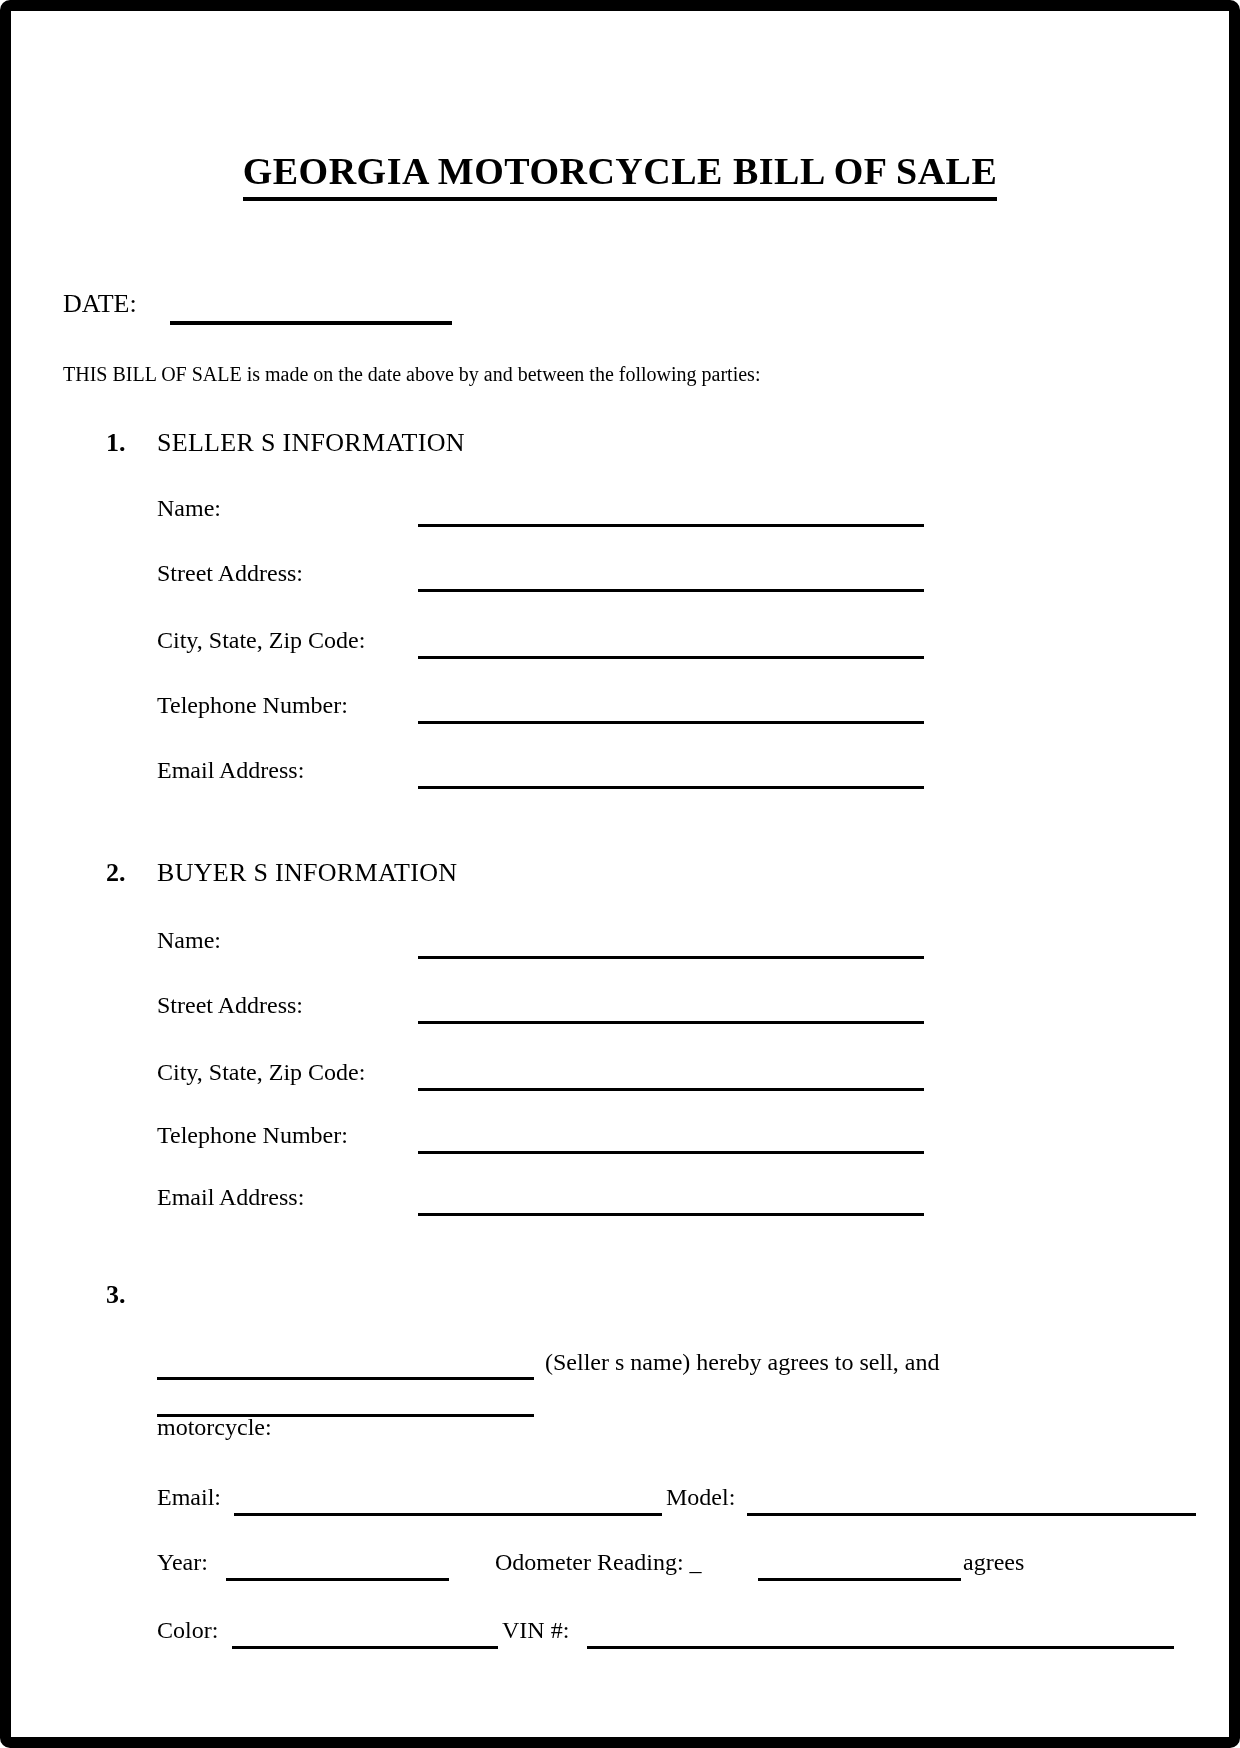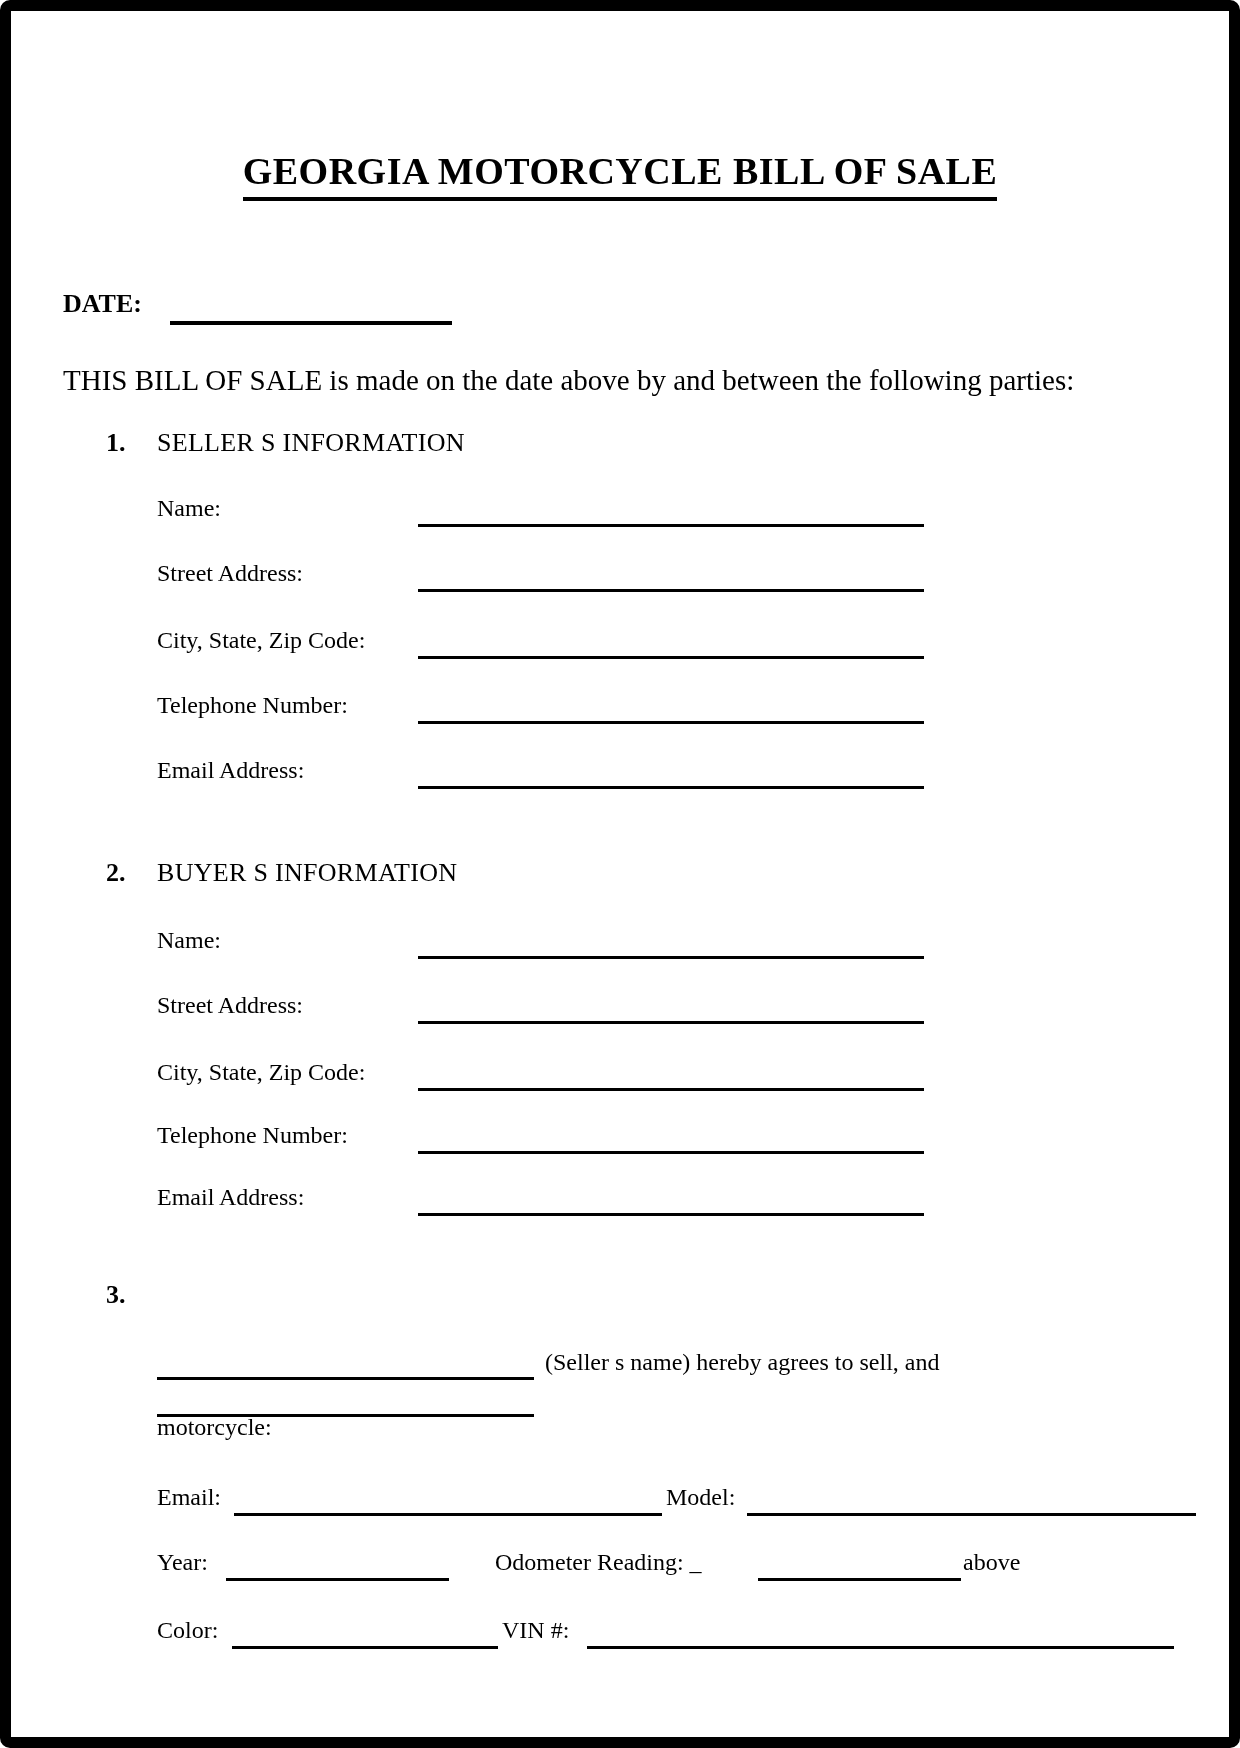--- a/index.html
+++ b/index.html
@@ -12,25 +12,25 @@
     position:absolute;inset:0;border:11px solid #000;border-radius:10px;
     pointer-events:none;box-sizing:border-box;
   }
   .titlewrap{position:absolute;left:0;right:0;top:150px;text-align:center;}
   .title{
     display:inline-block;font-weight:bold;font-size:38px;letter-spacing:.5px;
     border-bottom:4px solid #000;padding-bottom:3px;line-height:1.15;
   }
   .row{position:absolute;left:0;right:0;height:44px;}
   .lbl{position:absolute;top:0;font-size:24px;line-height:1.2;white-space:nowrap;}
-  .bold{font-weight:bold;}
+  .bold{font-weight:normal;}
   .num{position:absolute;left:106px;top:0;font-size:26px;font-weight:bold;}
   .head{position:absolute;left:157px;top:0;font-size:26px;font-weight:normal;letter-spacing:.3px;white-space:nowrap;}
   .rule{position:absolute;top:30px;height:0;border-bottom:3px solid #000;}
-  .para{position:absolute;left:63px;font-size:29px;line-height:1.25;white-space:nowrap;}
+  .para{position:absolute;left:63px;font-size:20px;line-height:1.25;white-space:nowrap;}
 </style>
 </head>
 <body>
 
 <div class="frame"></div>
 
 <div class="titlewrap">
   <span class="title">GEORGIA MOTORCYCLE BILL OF SALE</span>
 </div>
 
@@ -113,21 +113,21 @@
   <span class="rule" style="left:234px;width:428px"></span>
   <span class="lbl" style="left:666px">Model:</span>
   <span class="rule" style="left:747px;width:449px"></span>
 </div>
 
 <div class="row" style="top:1548px">
   <span class="lbl" style="left:157px">Year:</span>
   <span class="rule" style="left:226px;width:223px"></span>
   <span class="lbl" style="left:495px">Odometer Reading: _</span>
   <span class="rule" style="left:758px;width:203px"></span>
-  <span class="lbl" style="left:963px">above</span>
+  <span class="lbl" style="left:963px">agrees</span>
 </div>
 
 <div class="row" style="top:1616px">
   <span class="lbl" style="left:157px">Color:</span>
   <span class="rule" style="left:232px;width:266px"></span>
   <span class="lbl" style="left:502px">VIN #:</span>
   <span class="rule" style="left:587px;width:587px"></span>
 </div>
 
 </body></html>

